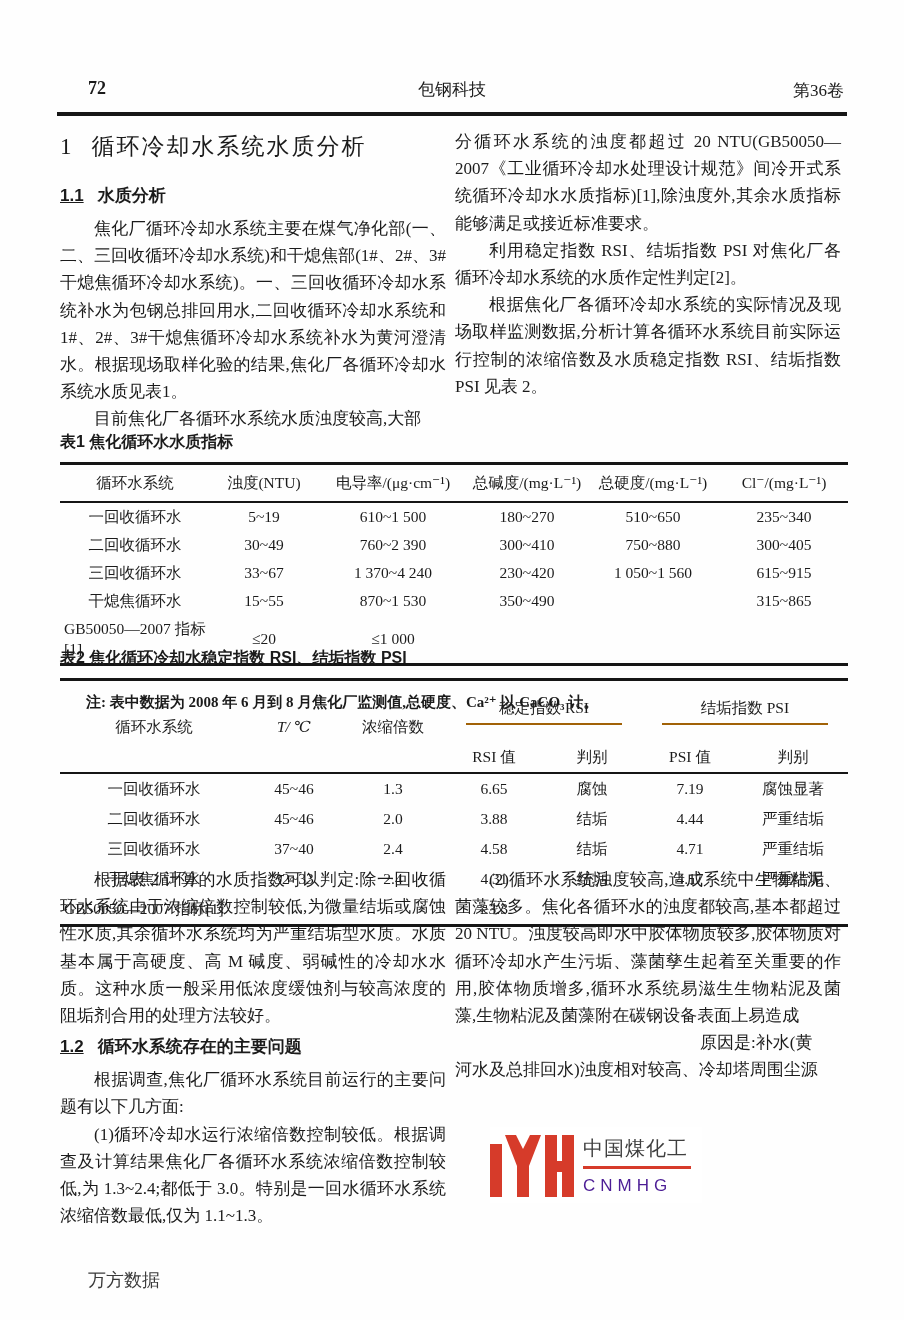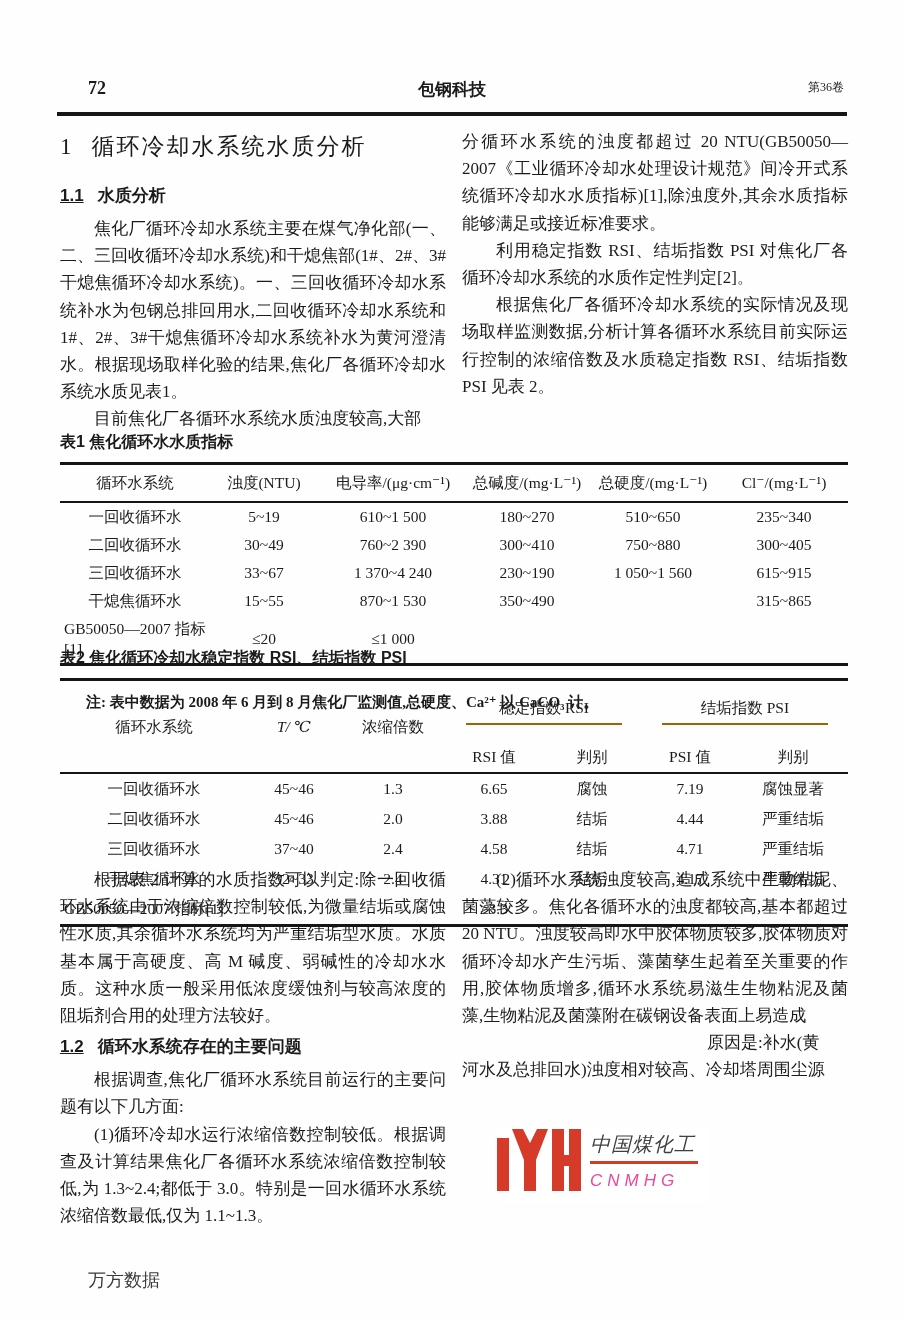--- a/index.html
+++ b/index.html
@@ -12,27 +12,27 @@
   #page {
     position:relative;
     width:904px; height:1320px;
     background:#fefefe;
     overflow:hidden;
     padding-left:33px;
   }
   
   .hdr-pagenum { position:absolute; left:88px; top:78px; font-size:18px; font-weight:bold; }
   .hdr-journal { position:absolute; left:0; right:0; top:78px; text-align:center;
-                 font-size:17px; font-weight:bold;
+                 font-size:17px; font-weight:normal;
                  font-family:"Liberation Sans","DejaVu Sans",sans-serif; }
-  .hdr-volume  { position:absolute; right:60px; top:79px; font-size:12px; }
+  .hdr-volume  { position:absolute; right:60px; top:79px; font-size:17px; }
   .hdr-rule    { position:absolute; left:57px; right:57px; top:112px; height:4px; background:#161616; }
 
   
-  .cols { position:absolute; left:60px; width:788px; display:flex; gap:16px; }
+  .cols { position:absolute; left:60px; width:788px; display:flex; gap:9px; }
   .cols-top { top:128px; }
   .cols-bottom { top:866px; }
   .col { width:386px; font-size:17px; line-height:27.2px; text-align:justify; position:relative; }
   .col p.ind { text-indent:2em; }
   h1.sec {
     font-size:23px; font-weight:400; letter-spacing:2px;
     margin:4px 0 20px 0; line-height:30px;
   }
   h1.sec .num { margin-right:20px; letter-spacing:0; }
   h2.sub {
@@ -60,28 +60,28 @@
   #table2 th { padding:5px 2px; }
   #table2 .hdr-bottom th, #table2 .hdr-bottom { border-bottom:2px solid #151515; }
   #table2 tbody td { padding:5px 2px; }
   .grp { border-bottom:2px solid #a16207; padding-bottom:5px; margin:12px 18px; }
   .ital { font-style:italic; }
   .tbl-note { font-size:15px; margin-top:26px; padding-left:26px; line-height:20px;font-weight:bold; }
 
   
   .watermark {
     position:absolute; left:35px; top:261px; width:212px; height:76px;
-    background:#ffffff; z-index:6; display:flex; align-items:flex-start; gap:9px;font-style:italic;
+    background:#ffffff; z-index:6; display:flex; align-items:center; gap:9px;
   }
   .wm-logo { width:84px; height:62px; flex:none; margin-top:2px; }
   .wm-text { padding-top:4px; }
   .wm-cn { font-size:20px; color:#3f3f3f; letter-spacing:1px; white-space:nowrap;
            font-family:"Liberation Sans","DejaVu Sans",sans-serif; }
   .wm-underline { height:3px; background:#d63b2a; margin-top:3px; width:108px; }
-  .wm-en { font-size:17px; color:#ec4899; letter-spacing:5px; margin-top:3px;
+  .wm-en { font-size:17px; color:#4c1d95; letter-spacing:5px; margin-top:3px;
            font-family:"Liberation Sans","DejaVu Sans",sans-serif; }
   .frag-line { padding-left:245px; white-space:nowrap; }
 
   
   .footer-brand { position:absolute; left:88px; top:1268px; font-size:18px; color:#3a3a3a;
                   font-family:"Liberation Sans","DejaVu Sans",sans-serif; }
 </style>
 </head>
 <body>
 
@@ -145,21 +145,21 @@
           <td>30~49</td>
           <td>760~2 390</td>
           <td>300~410</td>
           <td>750~880</td>
           <td>300~405</td>
         </tr>
         <tr>
           <td>三回收循环水</td>
           <td>33~67</td>
           <td>1 370~4 240</td>
-          <td>230~190</td>
+          <td>230~420</td>
           <td>1 050~1 560</td>
           <td>615~915</td>
         </tr>
         <tr>
           <td>干熄焦循环水</td>
           <td>15~55</td>
           <td>870~1 530</td>
           <td>350~490</td>
           <td></td>
           <td>315~865</td>

